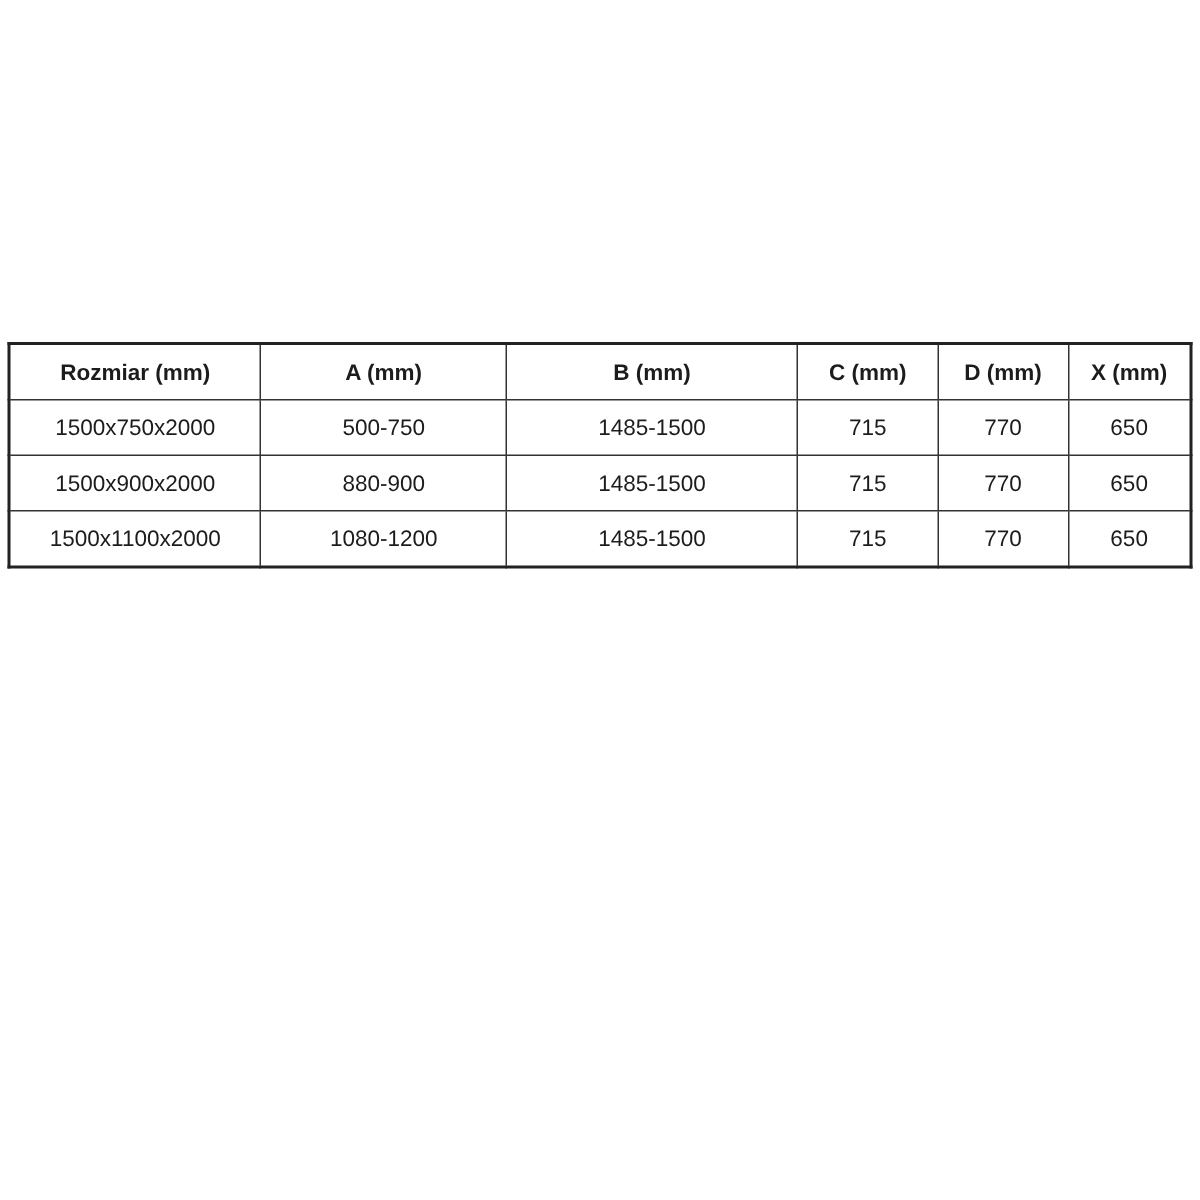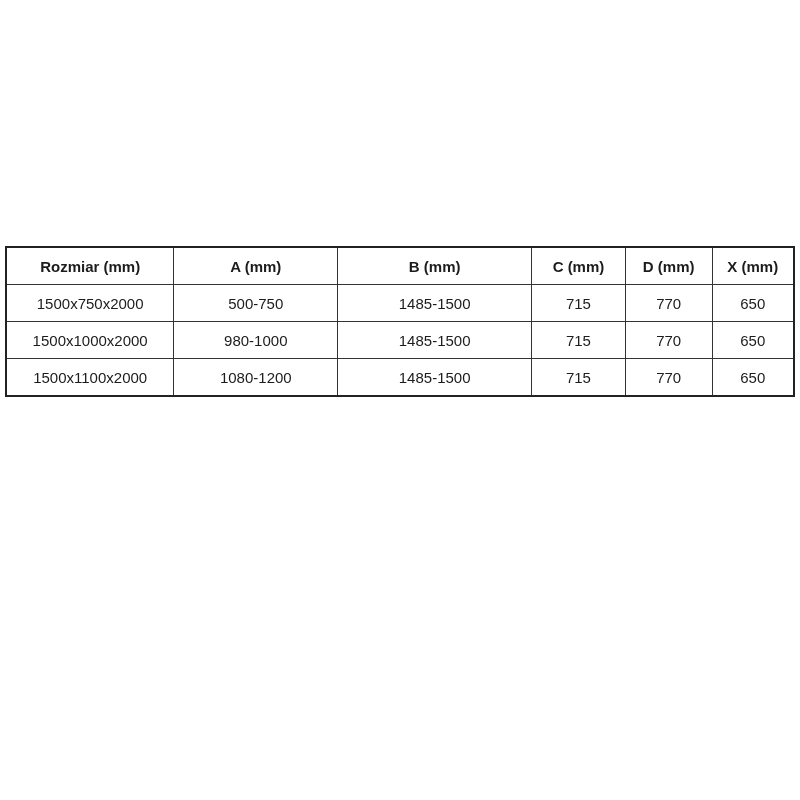--- a/index.html
+++ b/index.html
@@ -10,21 +10,21 @@
   .page {
     position: relative;
     width: 800px;
     height: 800px;
     background: #ffffff;
     font-family: "Liberation Sans", sans-serif;
     overflow: hidden;
   }
   table.dim-table {
     position: absolute;
-    top: 246px;
+    top: 228px;
     left: 5px;
     width: 790px;
     border-collapse: collapse;
     table-layout: fixed;
     border: 2px solid #222222;
     color: #1c1c1c;
     font-size: 15px;
   }
   table.dim-table th,
   table.dim-table td {
@@ -74,22 +74,22 @@
     <tbody>
         <tr>
           <td>1500x750x2000</td>
           <td>500-750</td>
           <td>1485-1500</td>
           <td>715</td>
           <td>770</td>
           <td>650</td>
         </tr>
         <tr>
-          <td>1500x1000x2000</td>
-          <td>980-1000</td>
+          <td>1500x900x2000</td>
+          <td>880-900</td>
           <td>1485-1500</td>
           <td>715</td>
           <td>770</td>
           <td>650</td>
         </tr>
         <tr>
           <td>1500x1100x2000</td>
           <td>1080-1200</td>
           <td>1485-1500</td>
           <td>715</td>

